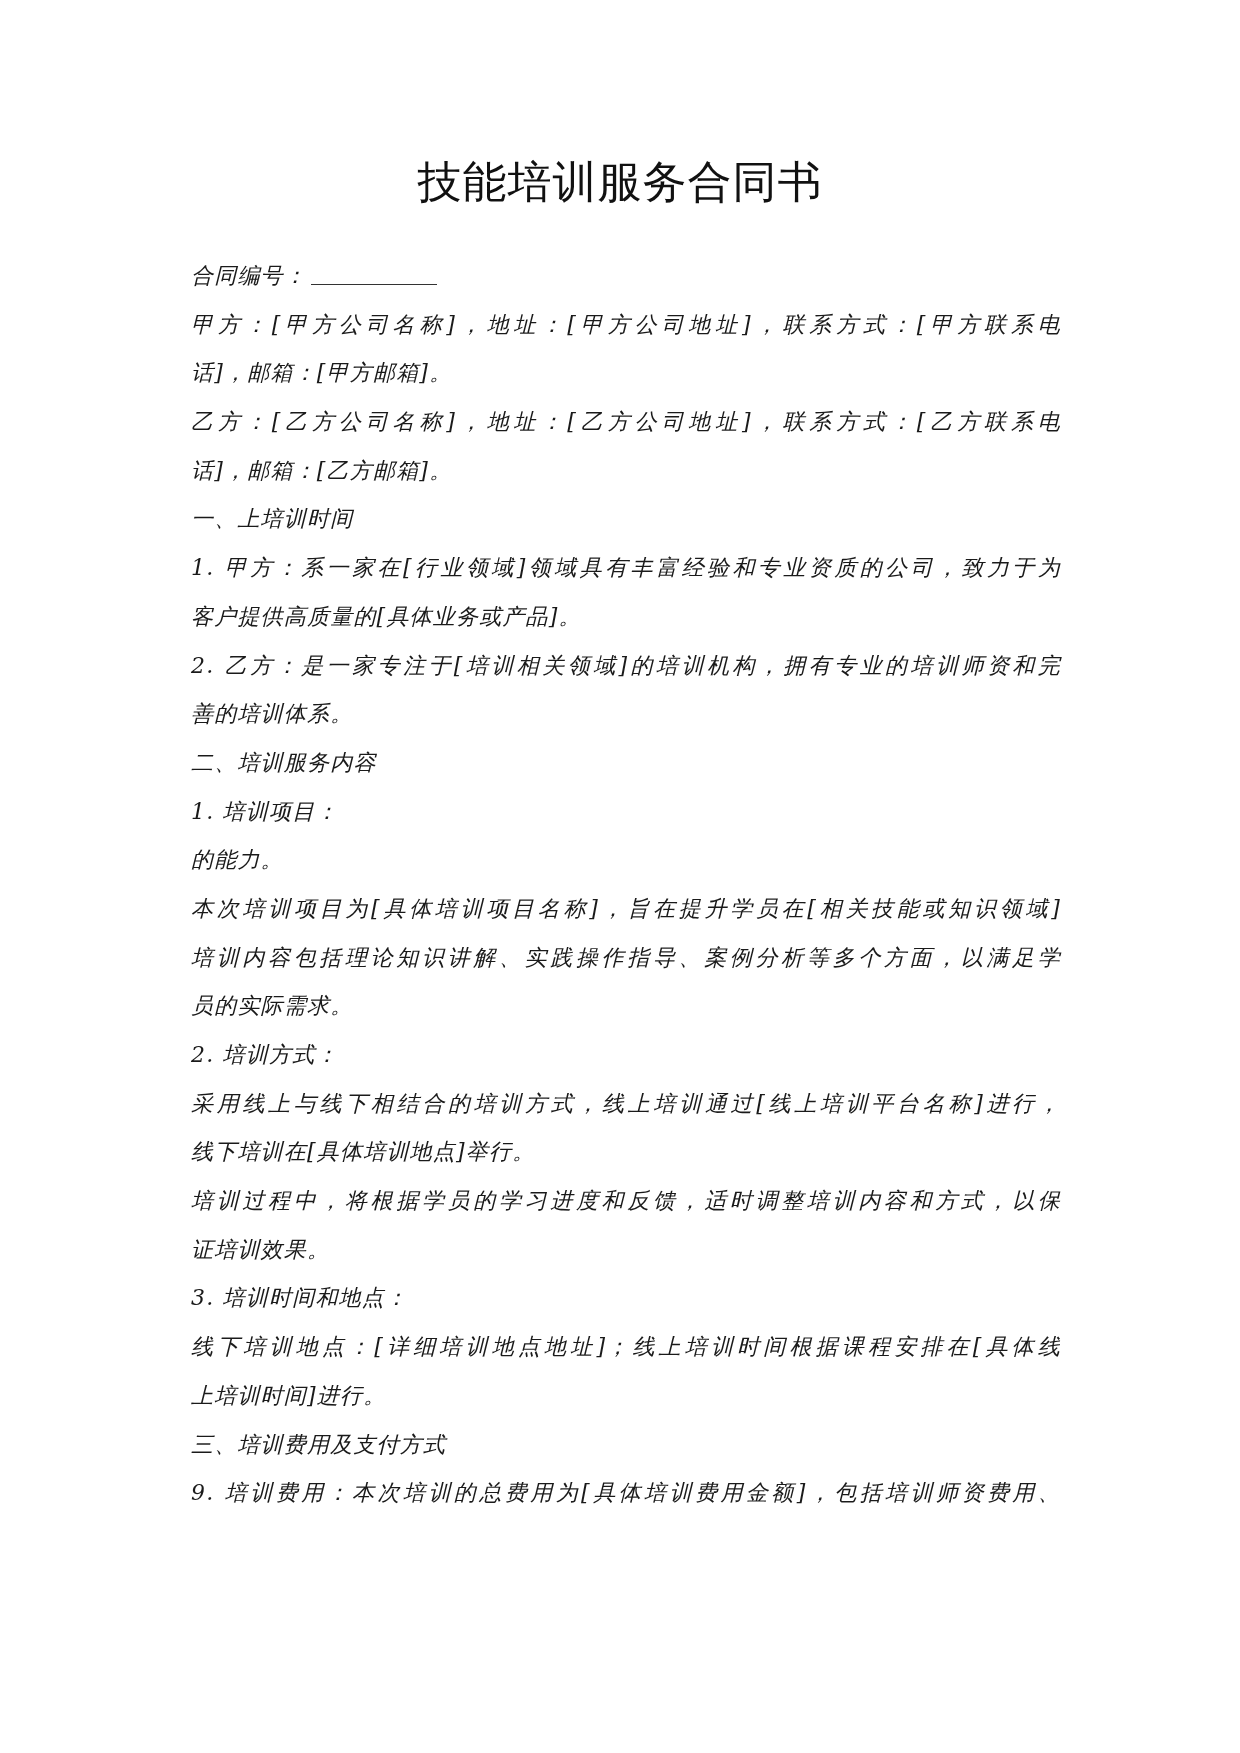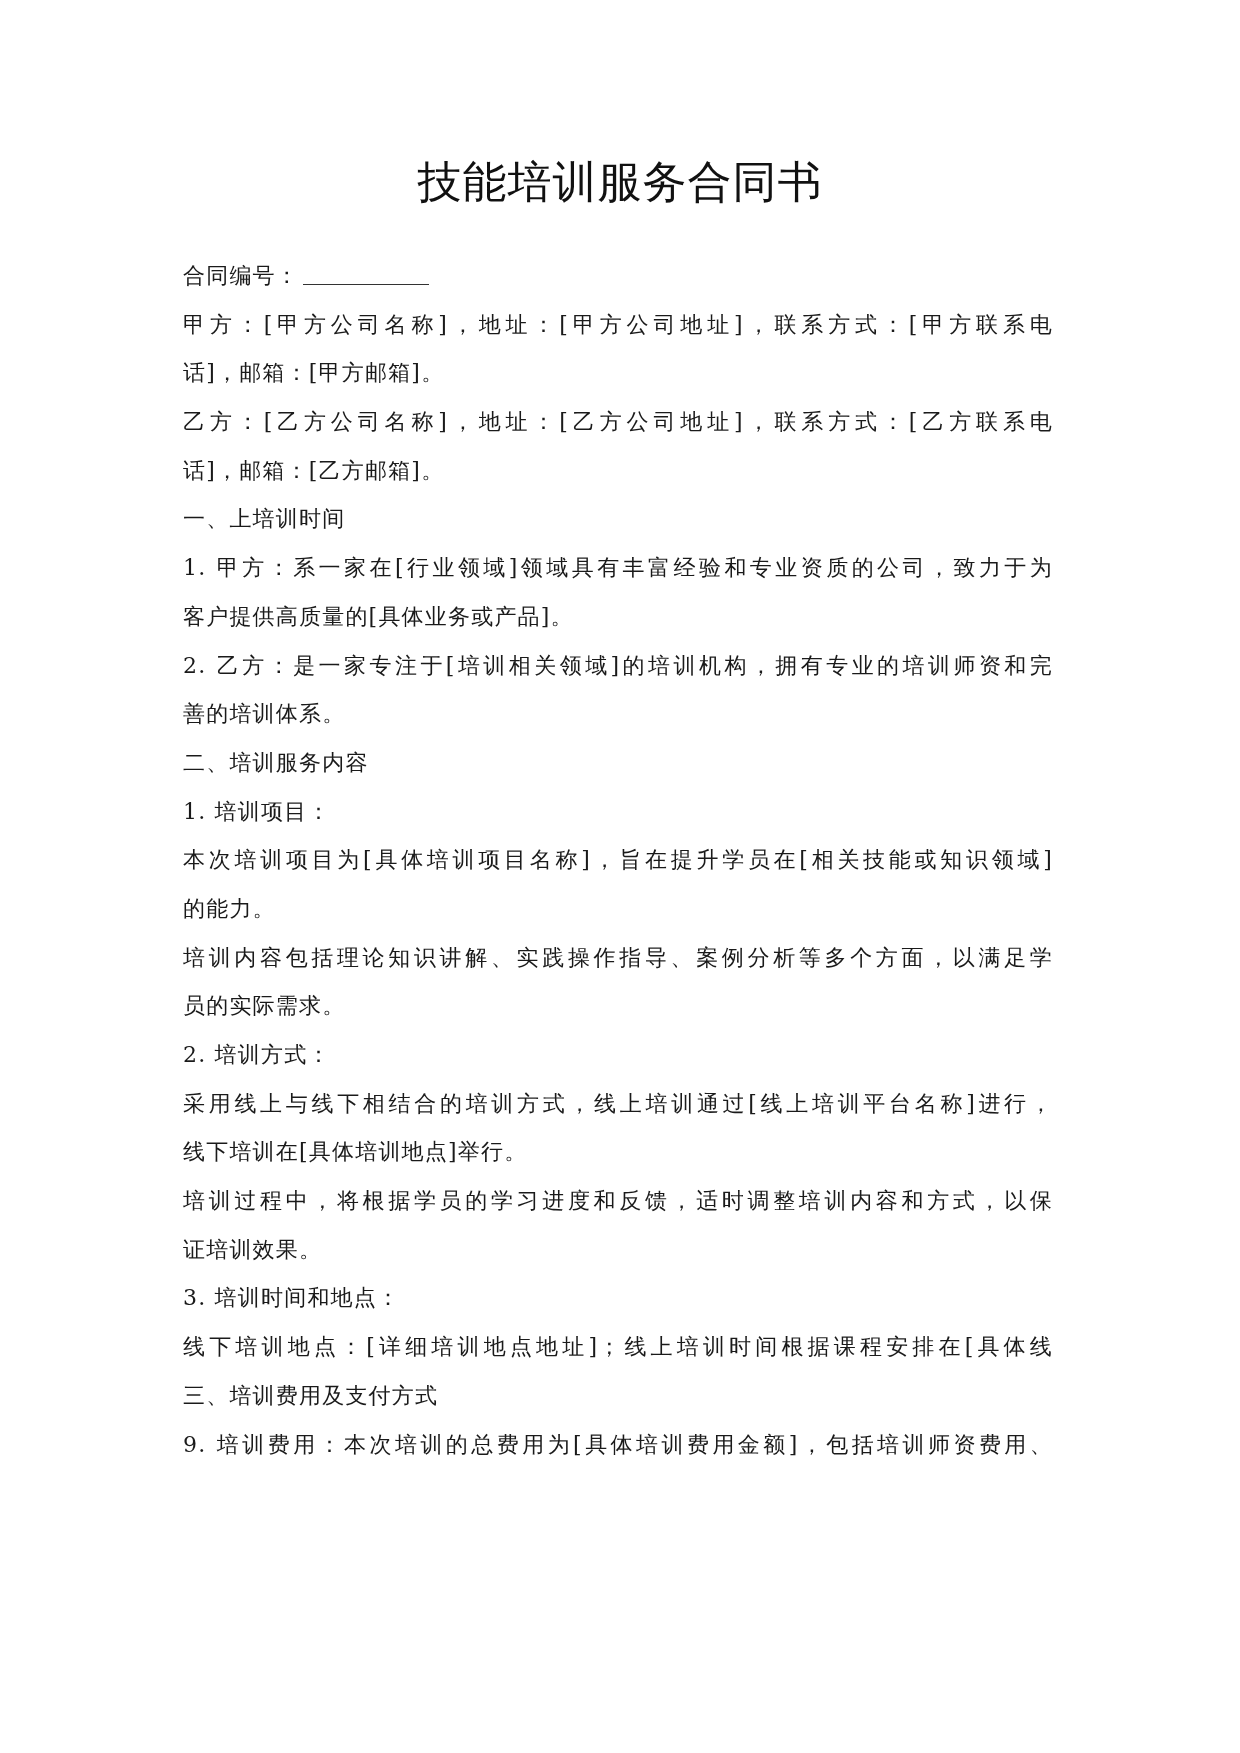--- a/index.html
+++ b/index.html
@@ -2,21 +2,21 @@
 <html><head>
   <meta charset="utf-8">
   <style>
     html, body { margin: 0; padding: 0; background: #ffffff; }
     body { width: 1240px; height: 1753px; position: relative; overflow: hidden;
            font-family: "DejaVu Serif", "Liberation Serif", serif; color: #1a1a1a; }
     .page { position: absolute; left: 0; top: 0; width: 1240px; height: 1382px; background: #fff; }
     .title { position: absolute; left: 0; width: 1240px; top: 152px; text-align: center;
              font-family: "DejaVu Sans", "Liberation Sans", sans-serif;
              font-size: 44px; line-height: 60px; letter-spacing: 1px; color: #111; }
-    .body { position: absolute; left: 183px; top: 252px; width: 870px; }
+    .body { position: absolute; left: 191px; top: 252px; width: 870px; font-style: italic; }
     .line { height: 48.7px; line-height: 48.7px; font-size: 22px; white-space: nowrap;
             letter-spacing: 1.2px; }
     .line.justify { text-align: justify; text-align-last: justify; }
     .blank { display: inline-block; width: 126px; border-bottom: 1.5px solid #333;
              height: 20px; vertical-align: -2px; margin-left: 4px; }
   </style>
 </head>
 <body>
 
 <div class="page">
@@ -30,27 +30,28 @@
     <div class="line">话]，邮箱：[甲方邮箱]。</div>
     <div class="line justify">乙方：[乙方公司名称]，地址：[乙方公司地址]，联系方式：[乙方联系电</div>
     <div class="line">话]，邮箱：[乙方邮箱]。</div>
     <div class="line">一、上培训时间</div>
     <div class="line justify">1. 甲方：系一家在[行业领域]领域具有丰富经验和专业资质的公司，致力于为</div>
     <div class="line">客户提供高质量的[具体业务或产品]。</div>
     <div class="line justify">2. 乙方：是一家专注于[培训相关领域]的培训机构，拥有专业的培训师资和完</div>
     <div class="line">善的培训体系。</div>
     <div class="line">二、培训服务内容</div>
     <div class="line">1. 培训项目：</div>
+    <div class="line">的能力。</div>
     <div class="line justify"> 本次培训项目为[具体培训项目名称]，旨在提升学员在[相关技能或知识领域]</div>
-    <div class="line">的能力。</div>
     <div class="line justify"> 培训内容包括理论知识讲解、实践操作指导、案例分析等多个方面，以满足学</div>
     <div class="line">员的实际需求。</div>
     <div class="line">2. 培训方式：</div>
     <div class="line justify"> 采用线上与线下相结合的培训方式，线上培训通过[线上培训平台名称]进行，</div>
     <div class="line">线下培训在[具体培训地点]举行。</div>
     <div class="line justify"> 培训过程中，将根据学员的学习进度和反馈，适时调整培训内容和方式，以保</div>
     <div class="line">证培训效果。</div>
     <div class="line">3. 培训时间和地点：</div>
     <div class="line justify"> 线下培训地点：[详细培训地点地址]；线上培训时间根据课程安排在[具体线</div>
+    <div class="line">上培训时间]进行。</div>
     <div class="line">三、培训费用及支付方式</div>
     <div class="line justify">9. 培训费用：本次培训的总费用为[具体培训费用金额]，包括培训师资费用、</div>
   </div>
 </div>
 
 </body></html>

